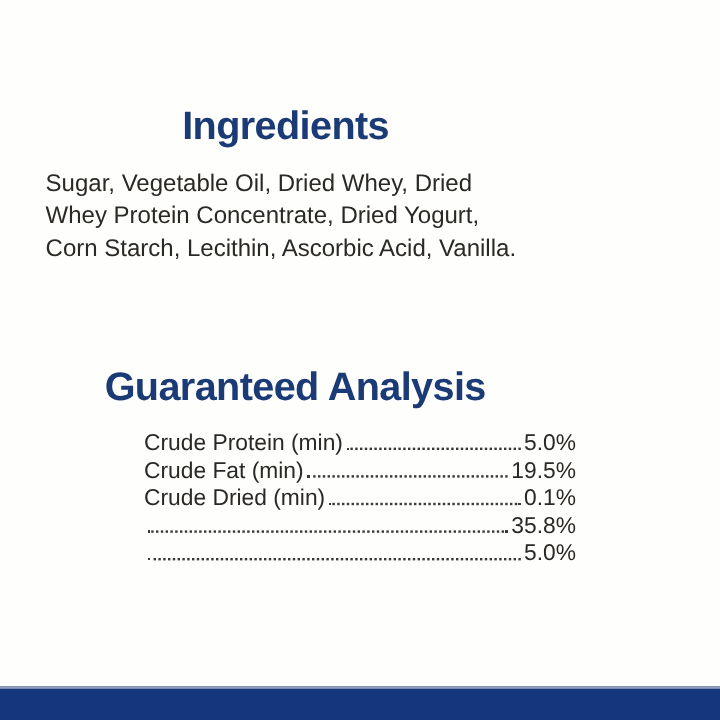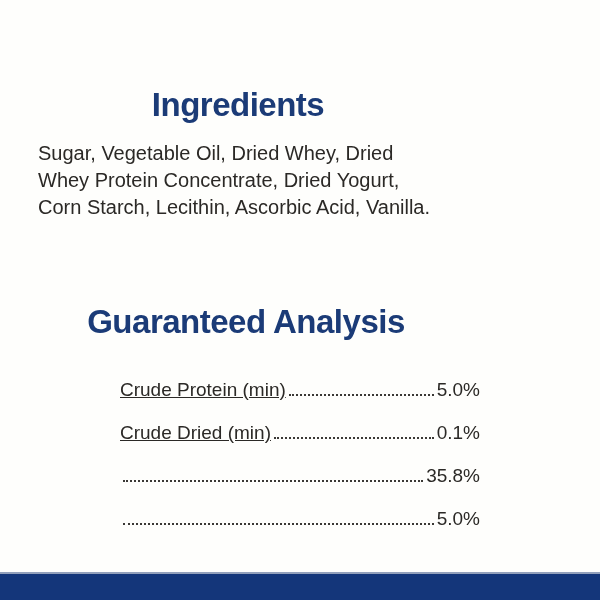--- a/index.html
+++ b/index.html
@@ -35,28 +35,28 @@
     left: 120px;
     width: 360px;
   }
   .analysis-row {
     display: flex;
     align-items: baseline;
     font-size: 19px;
     line-height: 23px;
     color: #2b2926;
   }
-  .analysis-label { white-space: nowrap; text-decoration: underline; }
+  .analysis-label { white-space: nowrap; }
   .analysis-leader {
     flex: 1 1 auto;
     border-bottom: 2px dotted #3a3835;
     margin: 0 3px 4px 3px;
     min-width: 10px;
   }
-  .analysis-value { white-space: nowrap; text-align: center; margin-top: 20px; }
+  .analysis-value { white-space: nowrap; text-align: center; }
   .footer-bar {
     position: absolute;
     left: 0; bottom: 0;
     width: 600px; height: 28px;
     background: #14367a;
     border-top: 2px solid #92a0bb;
   }
 </style>
 </head>
 <body>
@@ -69,20 +69,25 @@
 
   <h1 class="section-title title-analysis">Guaranteed Analysis</h1>
 
   <div class="analysis-table">
     <div class="analysis-row">
       <span class="analysis-label">Crude Protein (min)</span>
       <span class="analysis-leader"></span>
       <span class="analysis-value">5.0%</span>
     </div>
     <div class="analysis-row">
+      <span class="analysis-label">Crude Fat (min)</span>
+      <span class="analysis-leader"></span>
+      <span class="analysis-value">19.5%</span>
+    </div>
+    <div class="analysis-row">
       <span class="analysis-label">Crude Dried (min)</span>
       <span class="analysis-leader"></span>
       <span class="analysis-value">0.1%</span>
     </div>
     <div class="analysis-row">
       <span class="analysis-leader"></span>
       <span class="analysis-value">35.8%</span>
     </div>
     <div class="analysis-row">
       <span class="analysis-leader"></span>

